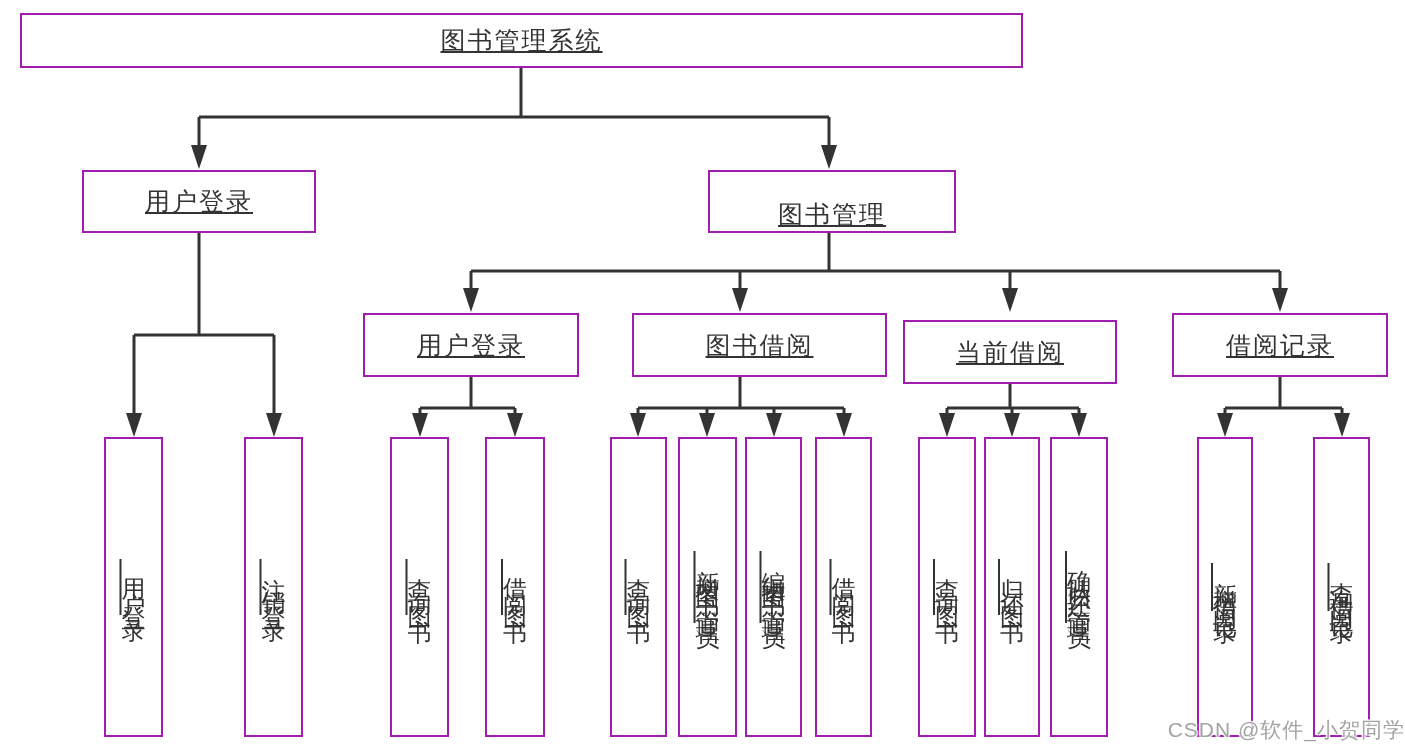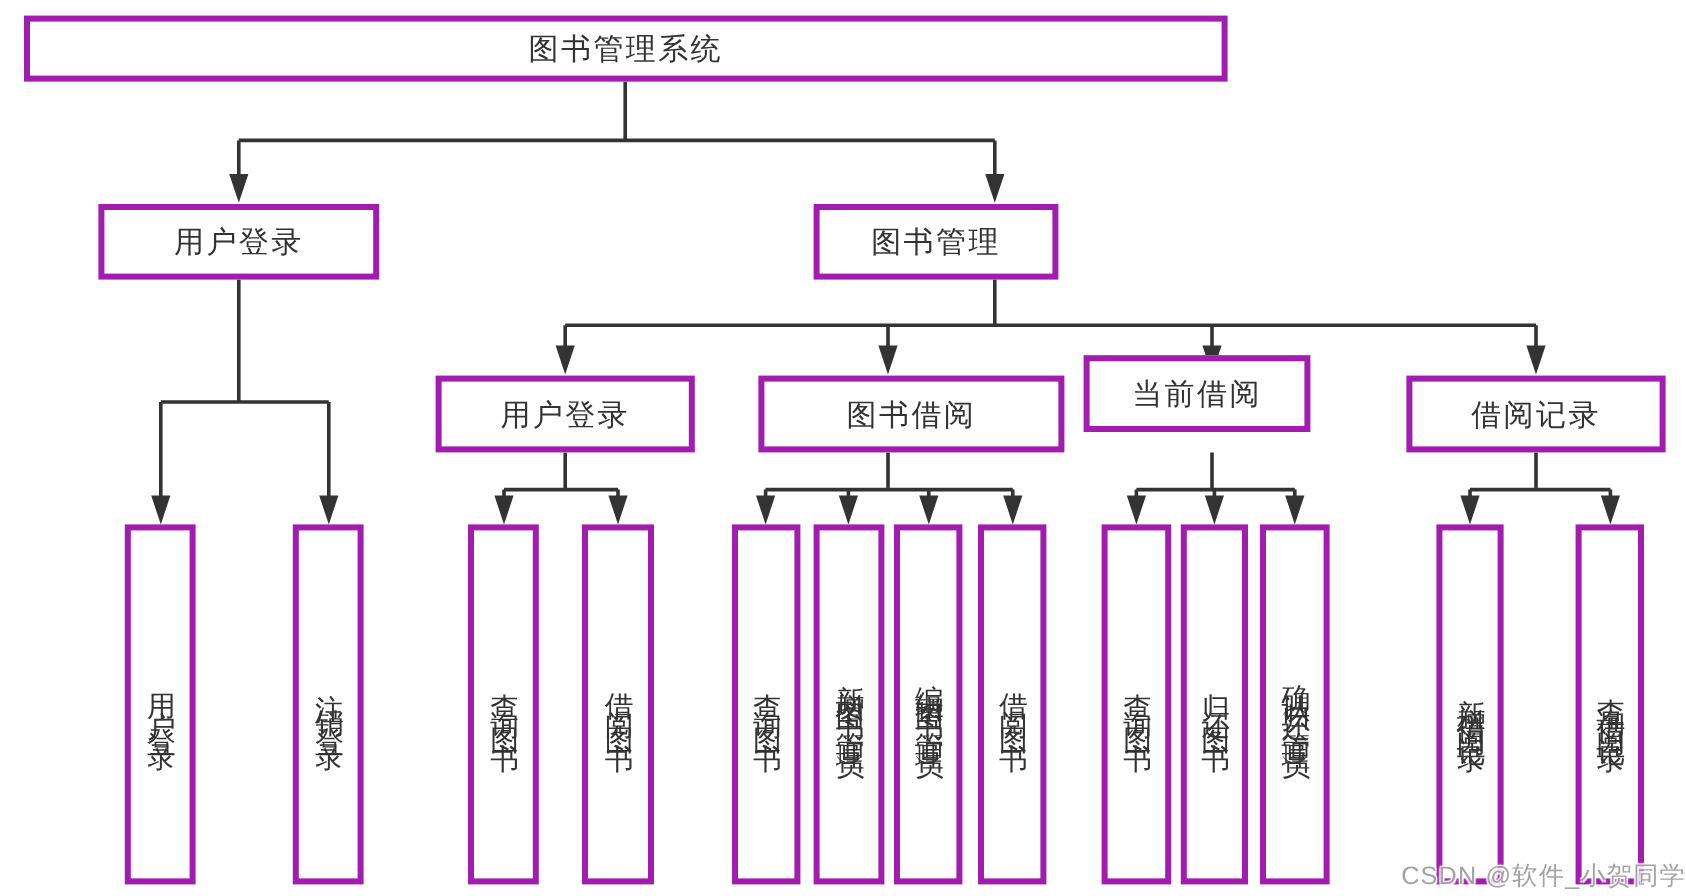--- a/index.html
+++ b/index.html
@@ -21,26 +21,27 @@
     position: absolute;
     left: 0;
     top: 0;
     width: 1405px;
     height: 747px;
     pointer-events: none;
   }
   .box {
     position: absolute;
     box-sizing: border-box;
-    border: 5px solid #a21caf;
+    border: 2px solid #a21caf;
     background: #ffffff;
     display: flex;
     align-items: center;
     justify-content: center;
     color: #333333;
+    text-decoration: underline;
   }
   .box .hlabel {
     font-size: 25px;
     letter-spacing: 2px;
     color: #333333;
     white-space: nowrap;
   }
   .leaf .vlabel {
     writing-mode: vertical-rl;
     text-orientation: mixed;
@@ -106,31 +107,31 @@
     </g>
   </svg>
 
   <div class="box" style="left:20px; top:13px; width:1003px; height:55px;">
     <span class="hlabel">图书管理系统</span>
   </div>
 
   <div class="box" style="left:82px; top:170px; width:234px; height:63px;">
     <span class="hlabel">用户登录</span>
   </div>
-  <div class="box" style="left:678px; top:170px; width:204px; height:63px;">
+  <div class="box" style="left:708px; top:170px; width:248px; height:63px;align-items:flex-end;">
     <span class="hlabel">图书管理</span>
   </div>
 
   <div class="box" style="left:363px; top:313px; width:216px; height:64px;">
     <span class="hlabel">用户登录</span>
   </div>
   <div class="box" style="left:632px; top:313px; width:255px; height:64px;">
     <span class="hlabel">图书借阅</span>
   </div>
-  <div class="box" style="left:903px; top:296px; width:189px; height:64px;">
+  <div class="box" style="left:903px; top:320px; width:214px; height:64px;">
     <span class="hlabel">当前借阅</span>
   </div>
   <div class="box" style="left:1172px; top:313px; width:216px; height:64px;">
     <span class="hlabel">借阅记录</span>
   </div>
 
   <div class="box leaf leaf--loose" style="left:104px; top:437px; width:59px; height:300px;">
     <span class="vlabel">用户登录</span>
   </div>
   <div class="box leaf leaf--loose" style="left:244px; top:437px; width:59px; height:300px;">

